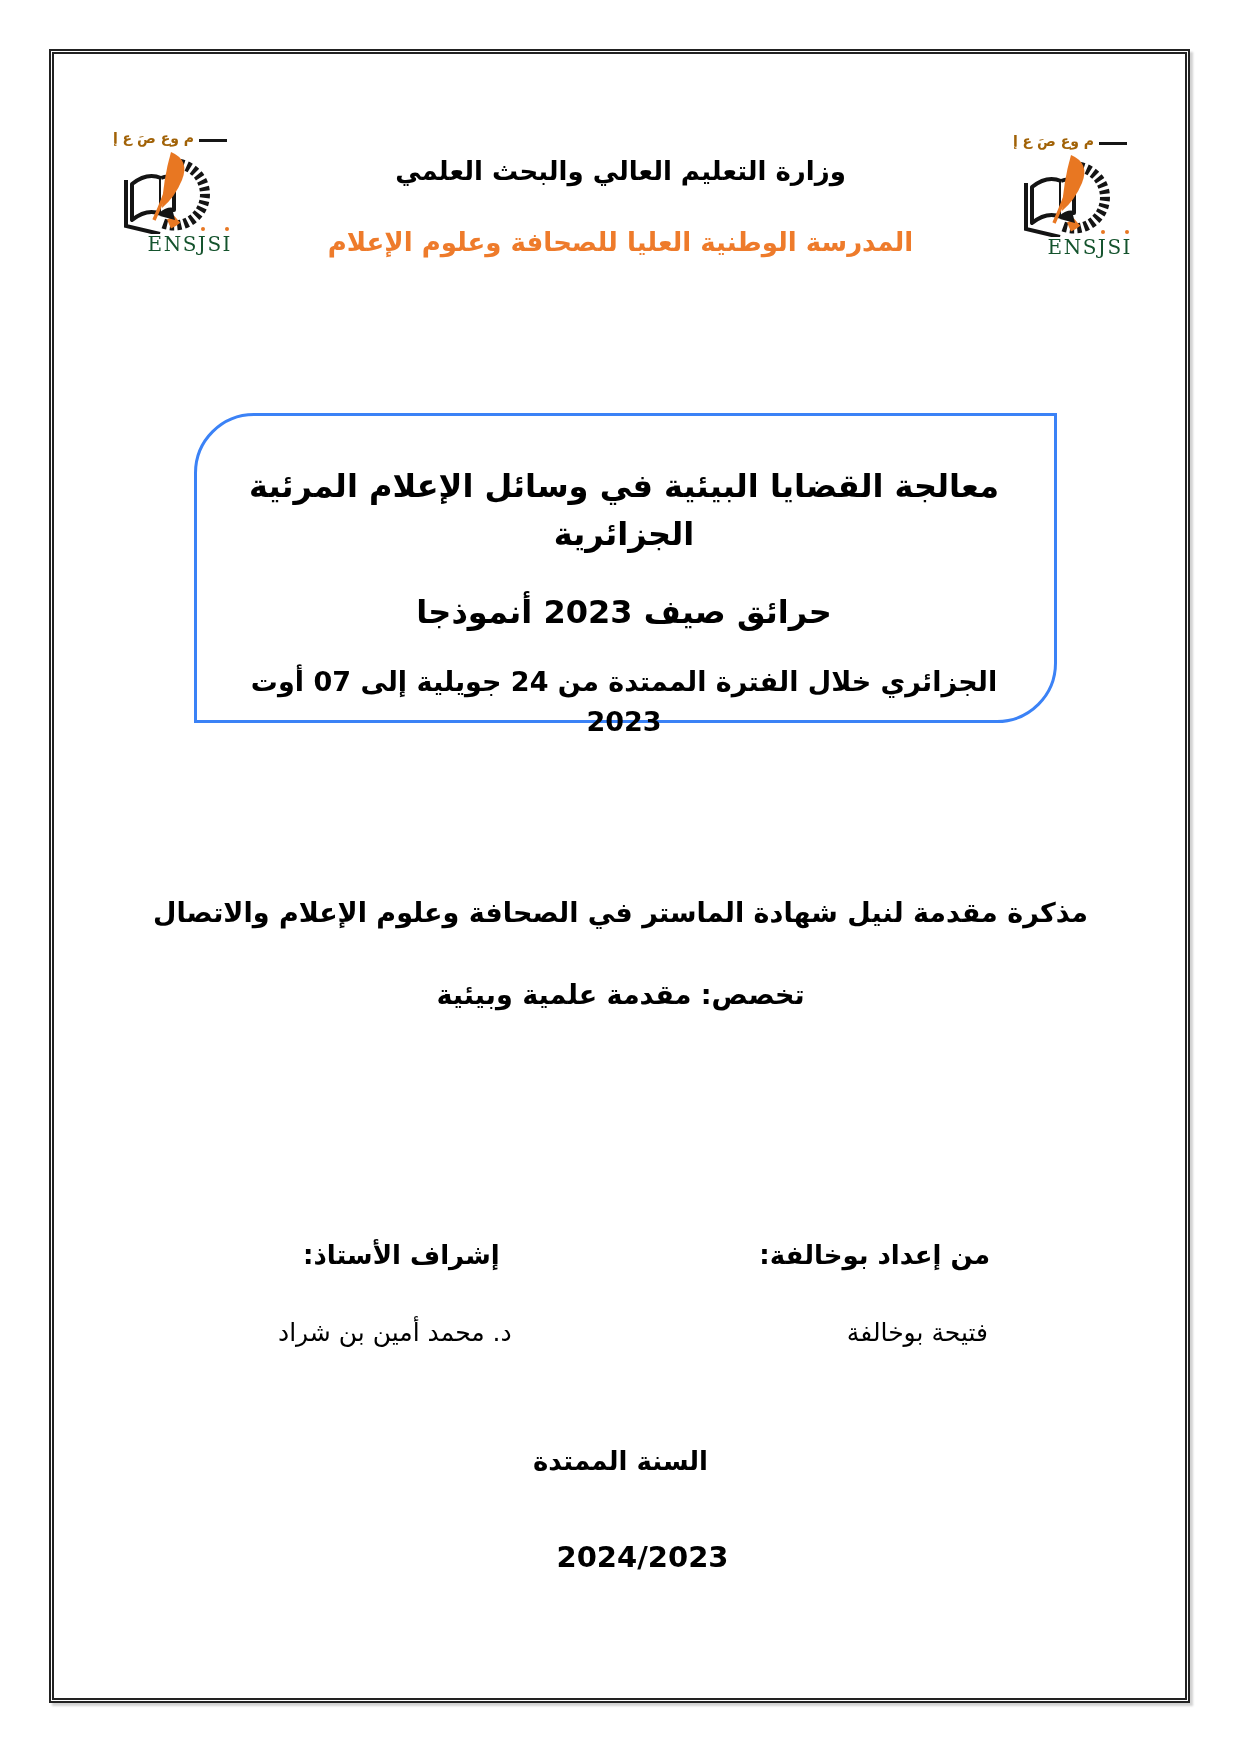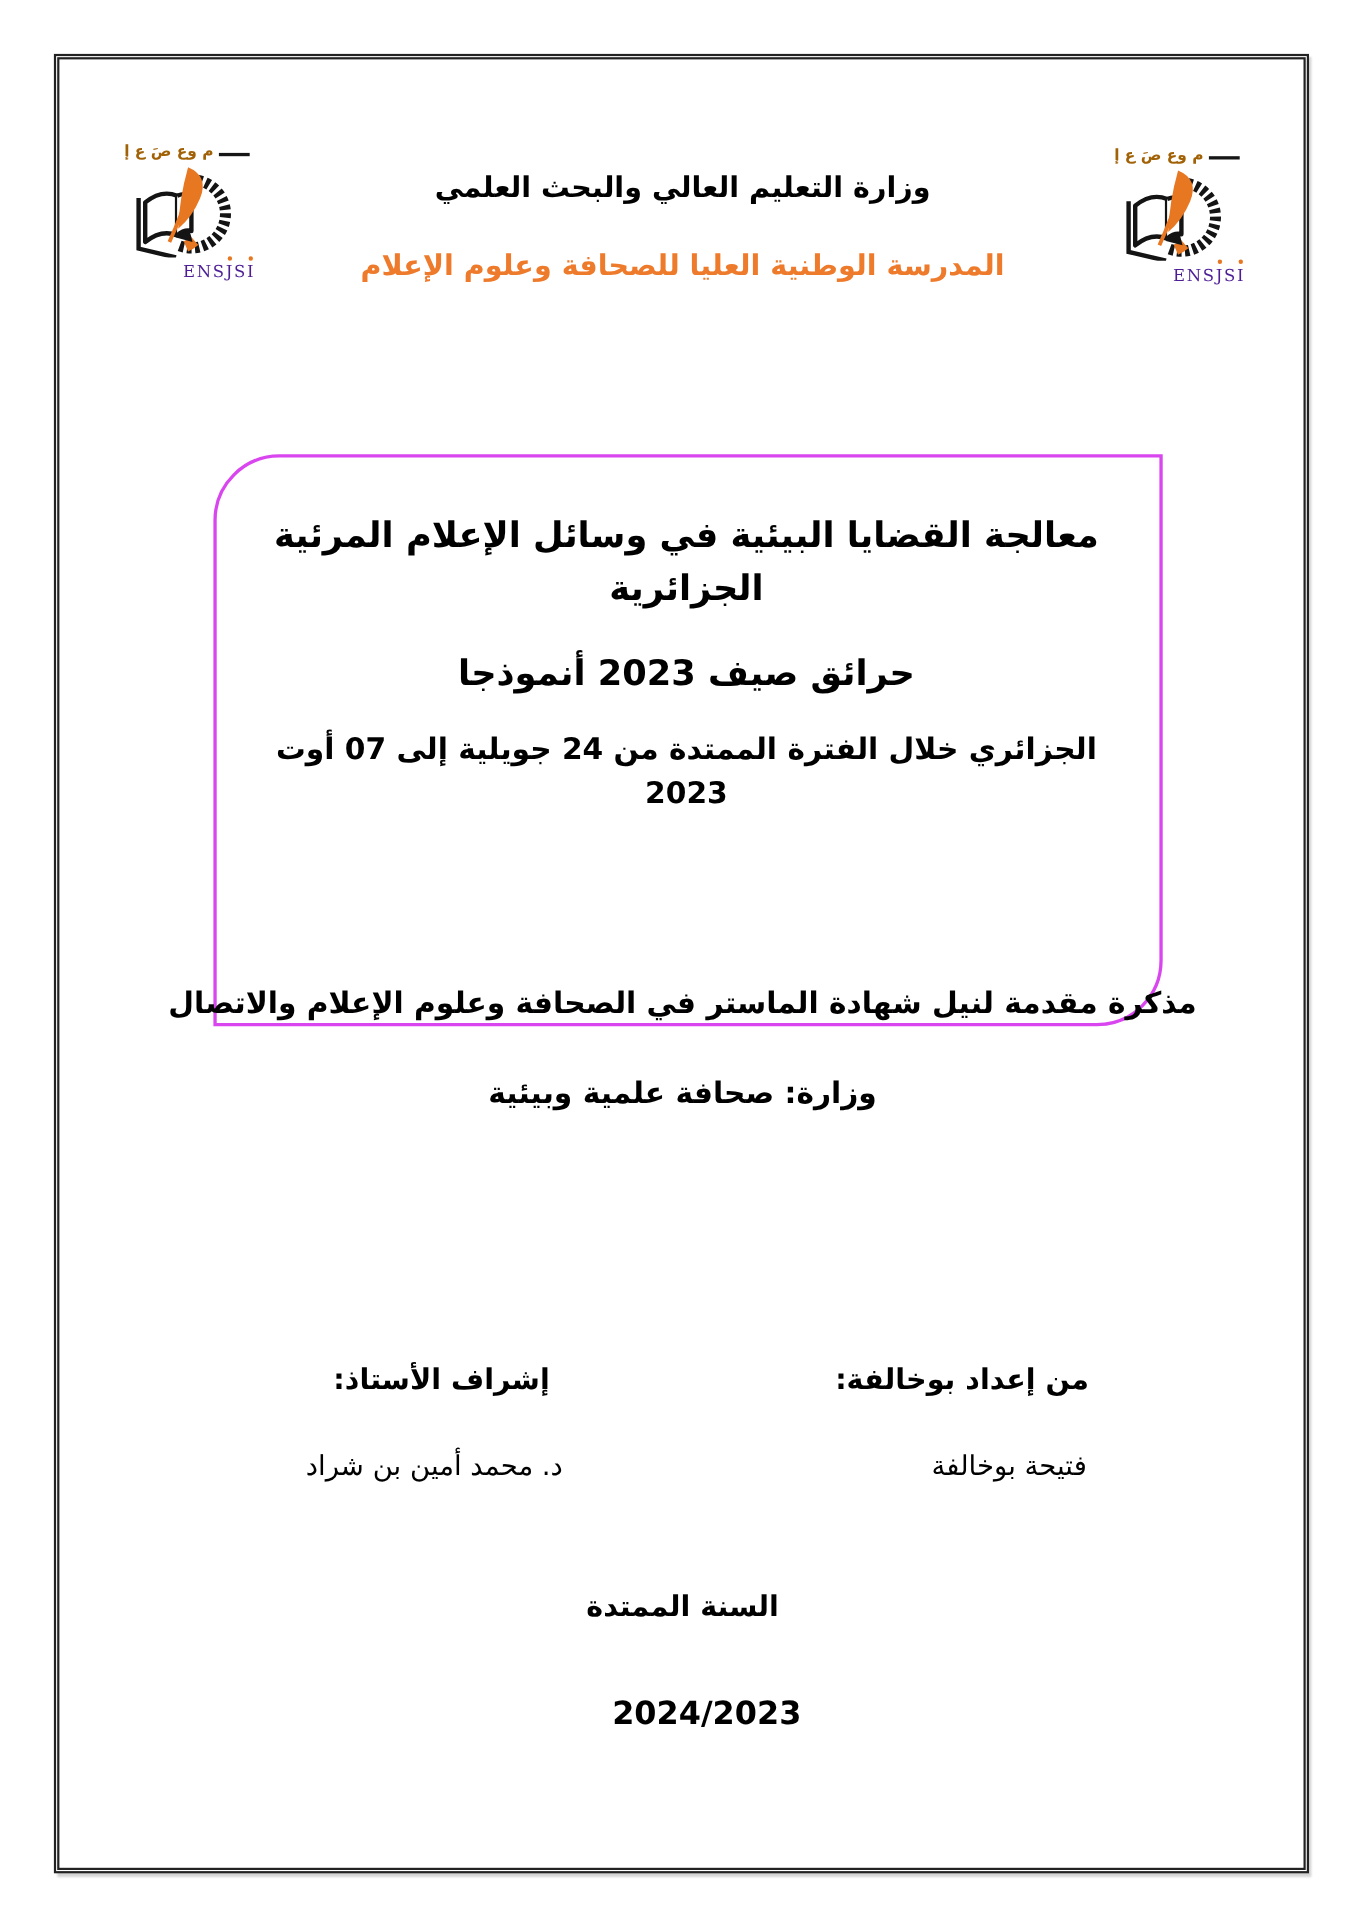--- a/index.html
+++ b/index.html
@@ -27,31 +27,31 @@
   .logo-right{left:1004px;top:129px;}
   .logo-callig{
     display:flex;direction:rtl;align-items:center;justify-content:center;gap:5px;
     height:24px;font-size:14px;font-weight:bold;color:#a16207;white-space:nowrap;
   }
   .callig-dash{width:28px;height:2.5px;background:#161616;margin-top:5px;}
   .logo-art{display:block;width:112px;height:84px;margin:0 auto;}
   .logo-acronym{
     position:absolute;right:4px;bottom:2px;
     font-family:"DejaVu Serif","Liberation Serif",serif;
-    font-size:15px;letter-spacing:1.5px;color:#4c1d95;
+    font-size:20px;letter-spacing:1.5px;color:#14532d;
   }
   .logo-acronym .dotted{position:relative;}
   .logo-acronym .dotted::after{
     content:"";position:absolute;top:-5px;left:50%;transform:translateX(-50%);
     width:4px;height:4px;border-radius:50%;background:#E87722;
   }
   
   .title-box{
-    position:absolute;left:194px;top:413px;width:863px;height:520px;
-    border:3px solid #d946ef;border-radius:60px 0 60px 0;box-sizing:border-box;
+    position:absolute;left:194px;top:413px;width:863px;height:310px;
+    border:3px solid #3b82f6;border-radius:60px 0 60px 0;box-sizing:border-box;
     text-align:center;direction:rtl;padding:46px 29px 0 26px;
   }
   .title-main{font-size:32px;font-weight:bold;line-height:48px;margin:0;}
   .title-main-2{margin-top:30px;}
   .title-sub{font-size:27px;font-weight:bold;line-height:40px;margin:0;}
   .title-sub-1{margin-top:52px;}
   .title-sub-2{margin-top:26px;}
   
   .thesis-statement{
     position:absolute;top:897px;left:0;right:0;text-align:center;
@@ -124,21 +124,21 @@
   <div class="hdr-ministry">وزارة التعليم العالي والبحث العلمي</div>
   <div class="hdr-school">المدرسة الوطنية العليا للصحافة وعلوم الإعلام</div>
 
   <div class="title-box">
     <div class="title-main">معالجة القضايا البيئية في وسائل الإعلام المرئية الجزائرية</div>
     <div class="title-main title-main-2">حرائق صيف 2023 أنموذجا</div>
     <div class="title-sub title-sub-2">الجزائري خلال الفترة الممتدة من 24 جويلية  إلى 07 أوت  2023</div>
   </div>
 
   <div class="thesis-statement">مذكرة مقدمة لنيل شهادة الماستر في الصحافة وعلوم الإعلام والاتصال</div>
-  <div class="thesis-specialty">وزارة: صحافة علمية وبيئية</div>
+  <div class="thesis-specialty">تخصص: مقدمة علمية وبيئية</div>
 
   <div class="credit credit-label student-label">من إعداد بوخالفة:</div>
   <div class="credit credit-name student-name">فتيحة بوخالفة</div>
   <div class="credit credit-label supervisor-label">إشراف الأستاذ:</div>
   <div class="credit credit-name supervisor-name">د. محمد أمين بن شراد</div>
 
   <div class="year-label">السنة الممتدة</div>
   <div class="year-value">2024/2023</div>
 </div>
 

